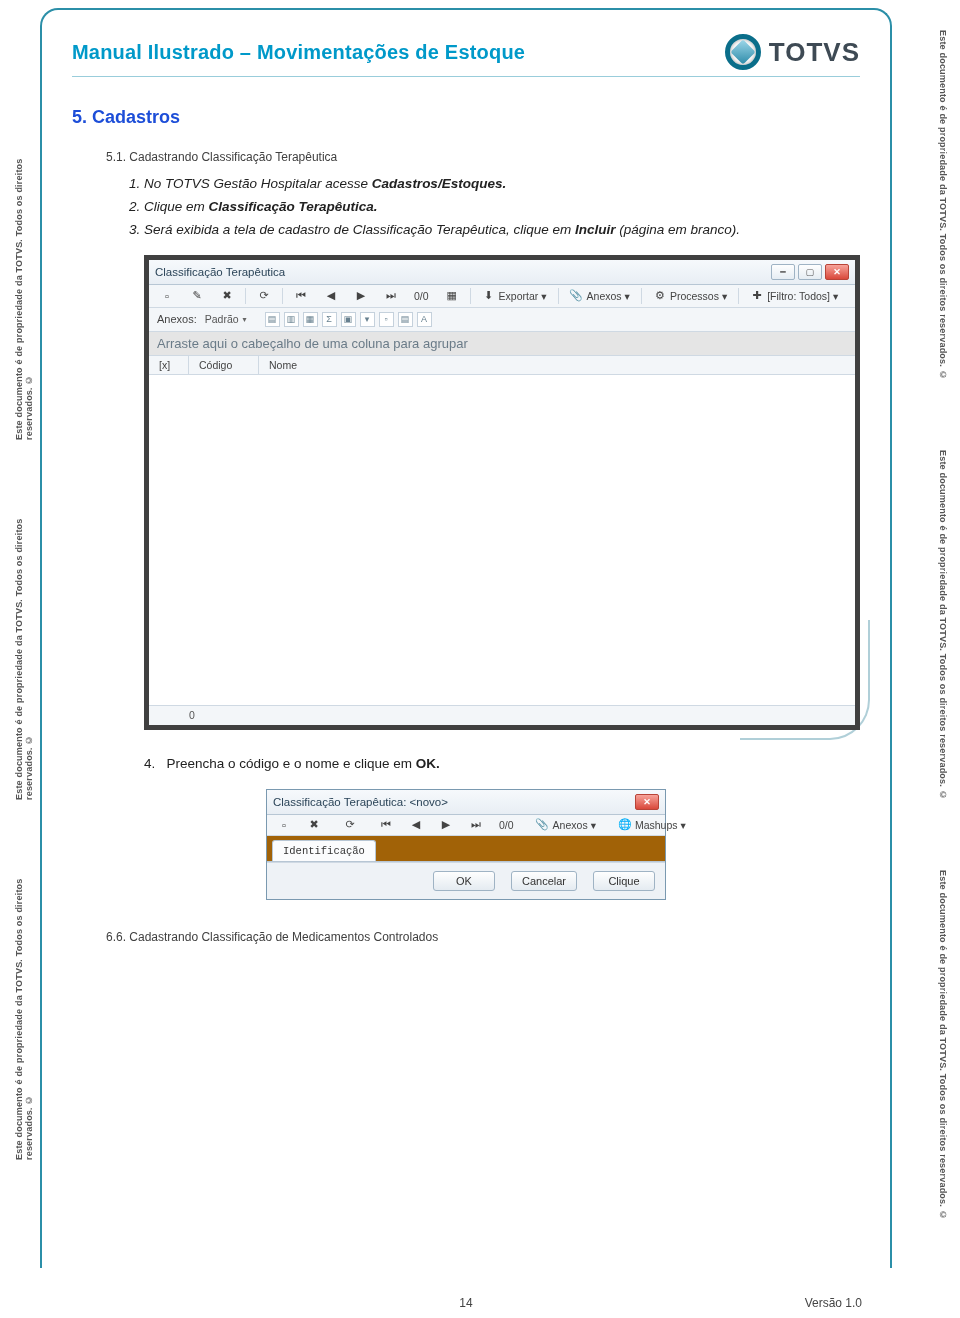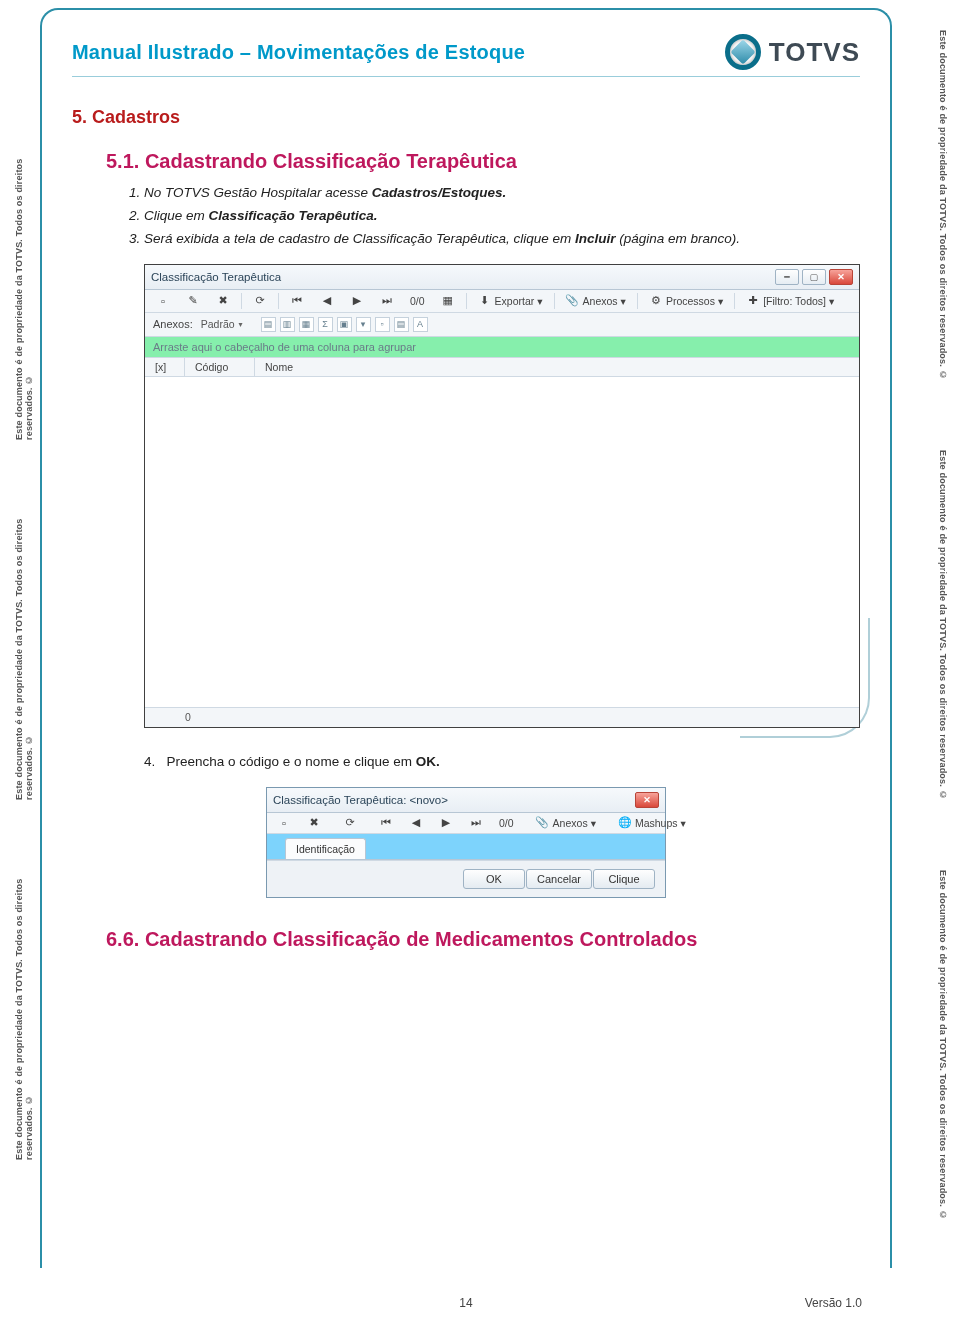--- a/index.html
+++ b/index.html
@@ -75,29 +75,29 @@
     font-weight: 800;
     font-size: 26px;
     letter-spacing: 1px;
     color: #3e4a54;
   }
   .header-rule {
     height: 1px; background: #99cddb;
     margin-top: 6px; margin-bottom: 30px;
   }
   .sec-h1 {
-    color: #b91c1c;
+    color: #1d4ed8;
     font-size: 18px;
     font-weight: bold;
     margin-bottom: 22px;
   }
   .sec-h2 {
-    color: #be185d;
-    font-size: 20px;
-    font-weight: bold;
+    color: #404040;
+    font-size: 12px;
+    font-weight: normal;
     margin-left: 34px;
     margin-bottom: 10px;
   }
   .sec-h2.last { margin-top: 30px; }
   ol.steps {
     margin-left: 72px;
     font-size: 13.5px;
     line-height: 1.55;
     color: #222;
     font-style: italic;
@@ -114,21 +114,21 @@
   .shot1-corner {
     position: absolute;
     right: -10px; bottom: -10px;
     width: 130px; height: 120px;
     border-right: 2px solid #b0cfd8;
     border-bottom: 2px solid #b0cfd8;
     border-bottom-right-radius: 40px;
     z-index: 0;
   }
   .shot1 {
-    border: 1px solid #404040;
+    border: 5px solid #404040;
     background: #f4f6f9;
     font-size: 11px;
     color: #444;
     position: relative;
     z-index: 1;
   }
   .titlebar {
     background: linear-gradient(#f6f9fc,#e8eef4);
     border-bottom: 1px solid #b7c6d4;
     padding: 4px 6px;
@@ -180,23 +180,23 @@
     font-size:10.5px; color:#555;
   }
   .drop .caret { font-size:8px; color:#666; }
   .mini-ico-row { display:flex; gap:4px; margin-left:10px; }
   .mini-ico {
     width:15px; height:15px; border:1px solid #c5d1dc; background:#fff;
     display:flex; align-items:center; justify-content:center;
     font-size:9px; color:#67808f;
   }
   .grouprow {
-    background:#86efac;
+    background:#e5e5e5;
     padding:4px 8px;
-    font-size:11px;
+    font-size:13px;
     color:#6a7b88;
     border-bottom:1px solid #cfd9e3;
   }
   .gridhead {
     display:flex;
     background:#f3f6f9;
     border-bottom:1px solid #cfd9e3;
   }
   .gridhead .gh {
     padding:3px 10px;
@@ -229,23 +229,24 @@
   .shot2 {
     margin: 18px auto 0 auto;
     width: 400px;
     border:1px solid #7a99b0;
     background:#f4f6f9;
     font-size:11px;
   }
   .shot2 .toolbar { padding:2px 5px; }
   .tabstrip {
     display:flex;
-    padding: 0 18px;
+    padding: 0 5px;
     border-bottom:1px solid #b7c6d4;
-    background:#7dd3fc;
+    background:#a16207;
+    font-family:Liberation Mono, monospace;
   }
   .tab {
     padding:4px 10px;
     font-size:10.5px;
     border:1px solid #b7c6d4;
     border-bottom:none;
     background:#fbfcfd;
     border-top-left-radius:3px;
     border-top-right-radius:3px;
     margin-top:4px;
@@ -256,21 +257,21 @@
   .finput {
     border:1px solid #b7c6d4;
     background:#fff;
     height:20px;
     font-size:11px;
     padding:2px 4px;
   }
   .finput.narrow { width:70px; }
   .finput.wide { width:100%; }
   .btnrow {
-    display:flex; justify-content:flex-end; gap:1px;
+    display:flex; justify-content:flex-end; gap:16px;
     padding:8px 10px;
     border-top:1px solid #cfd9e3;
     background:#eef2f6;
   }
   .dlgbtn {
     min-width:62px;
     padding:3px 10px;
     border:1px solid #9fb3c4;
     border-radius:3px;
     background:linear-gradient(#fefefe,#e4ebf1);

